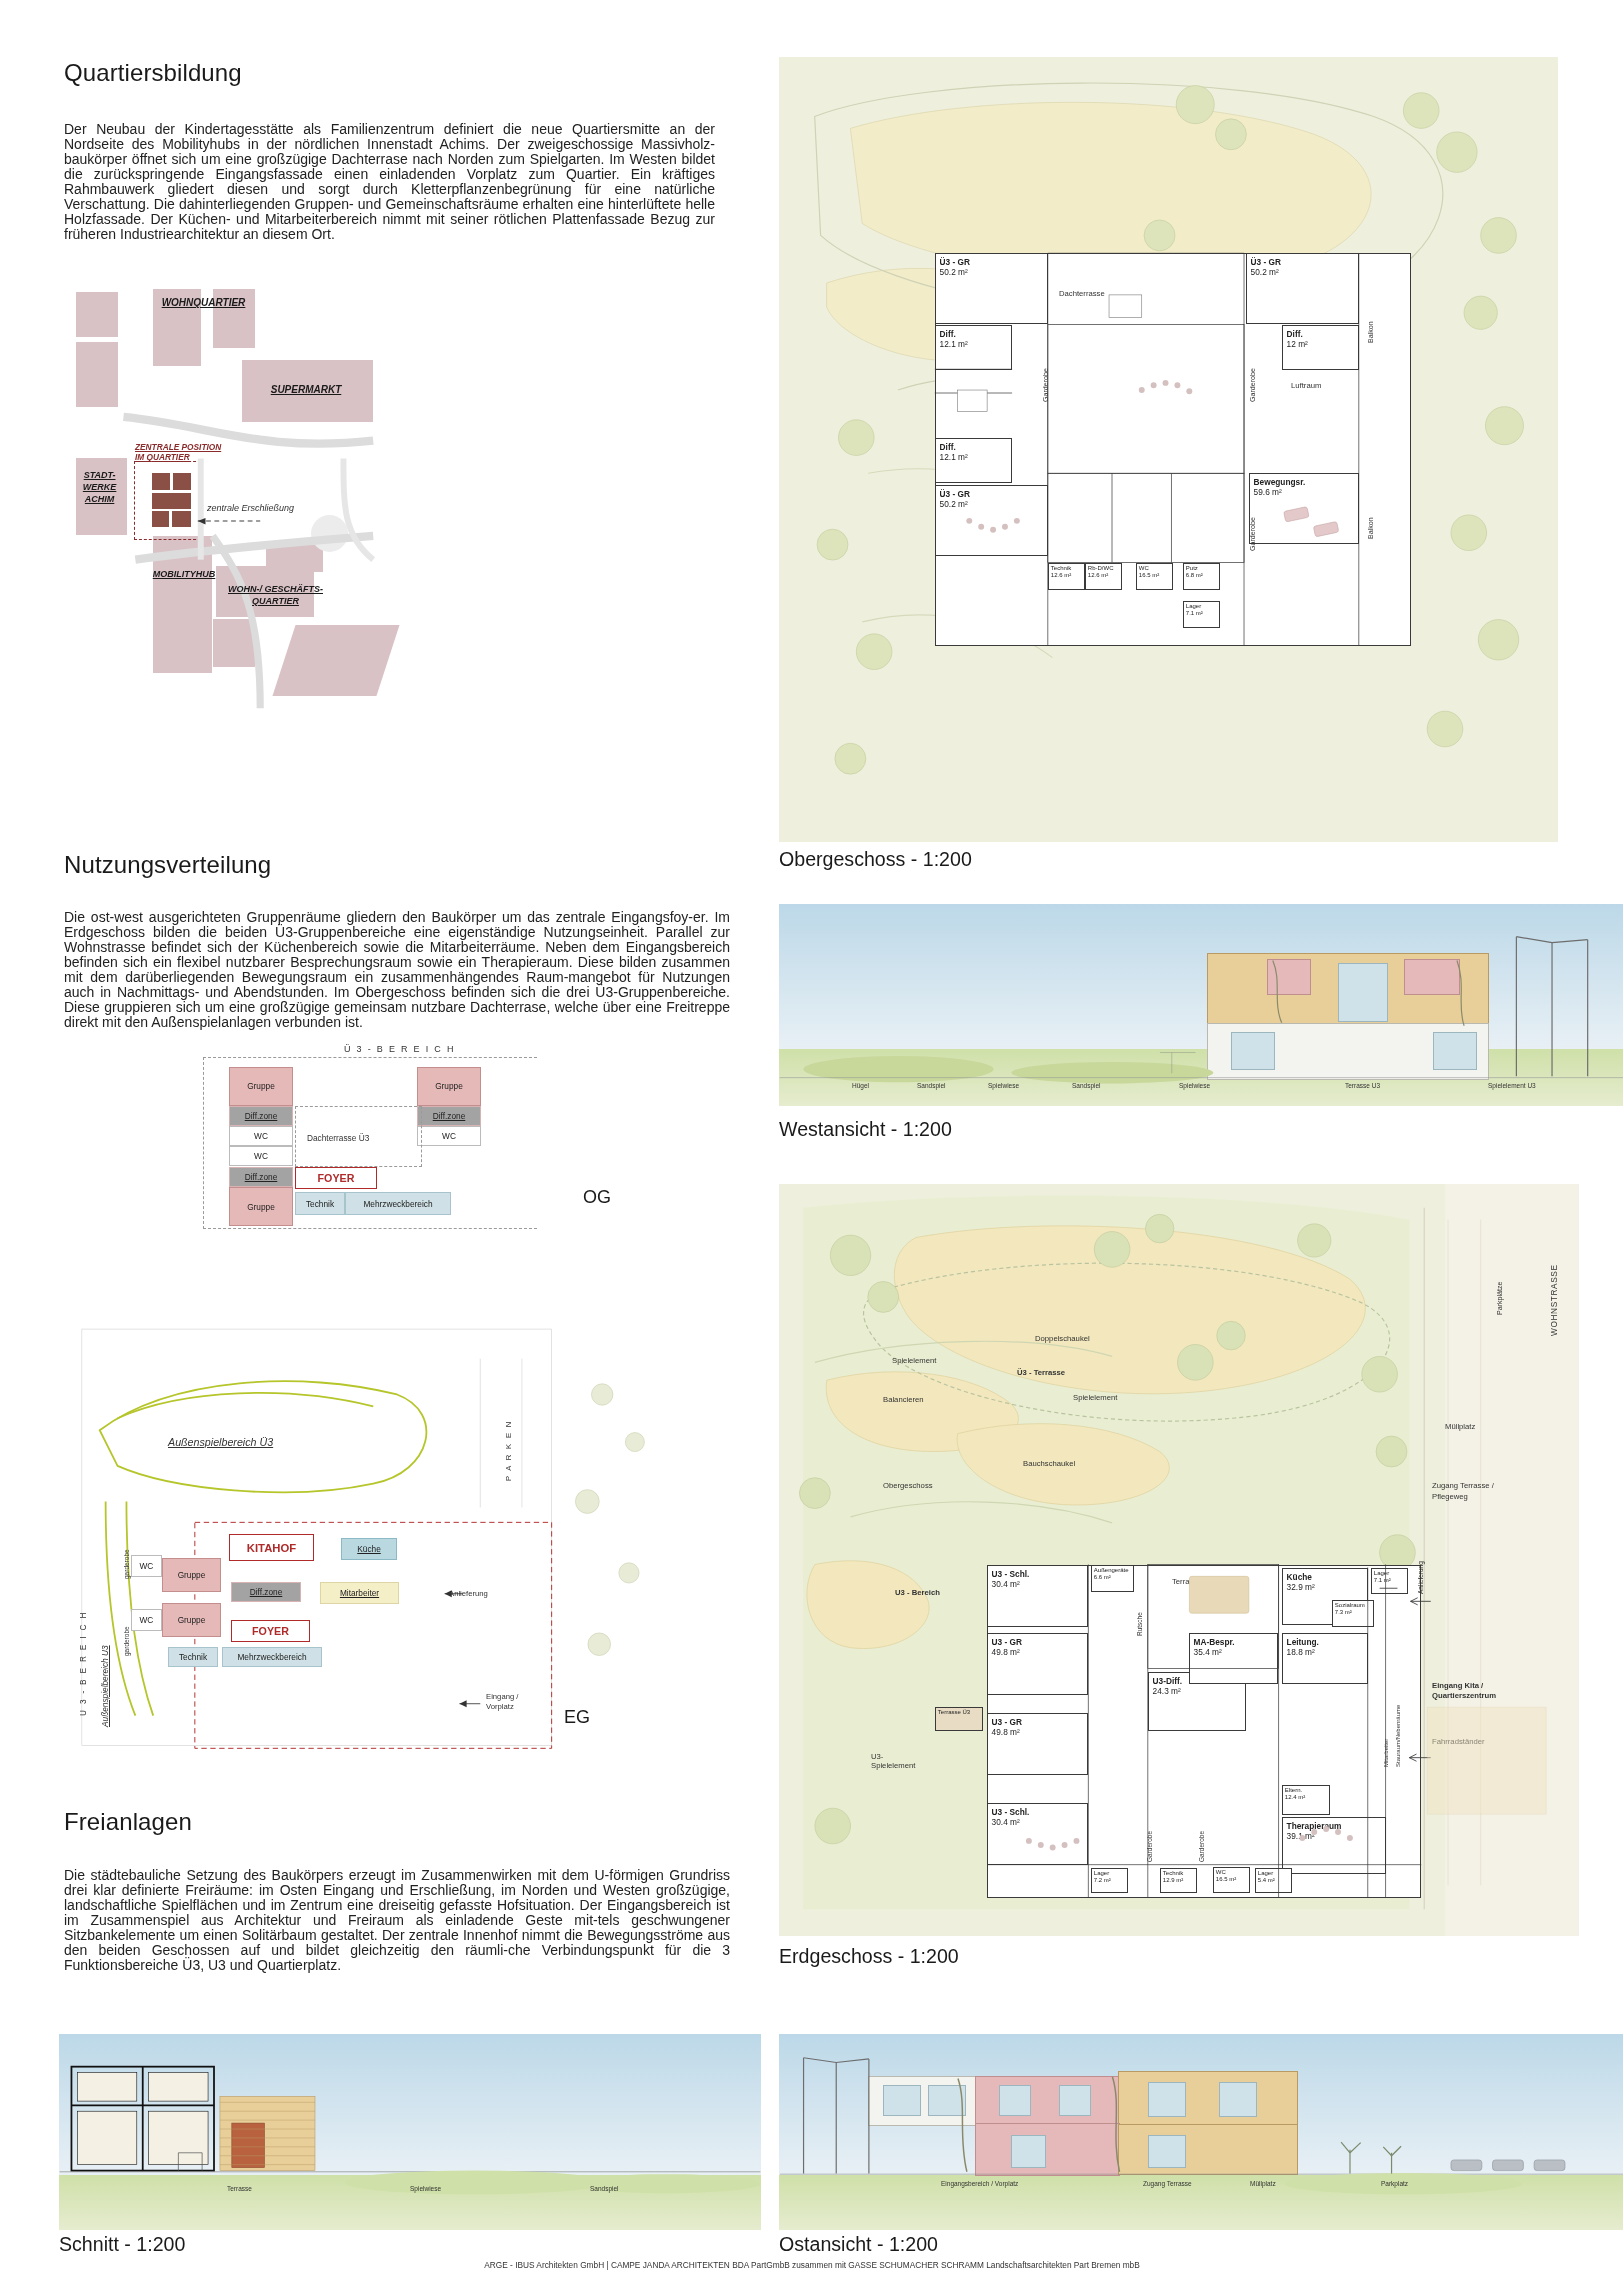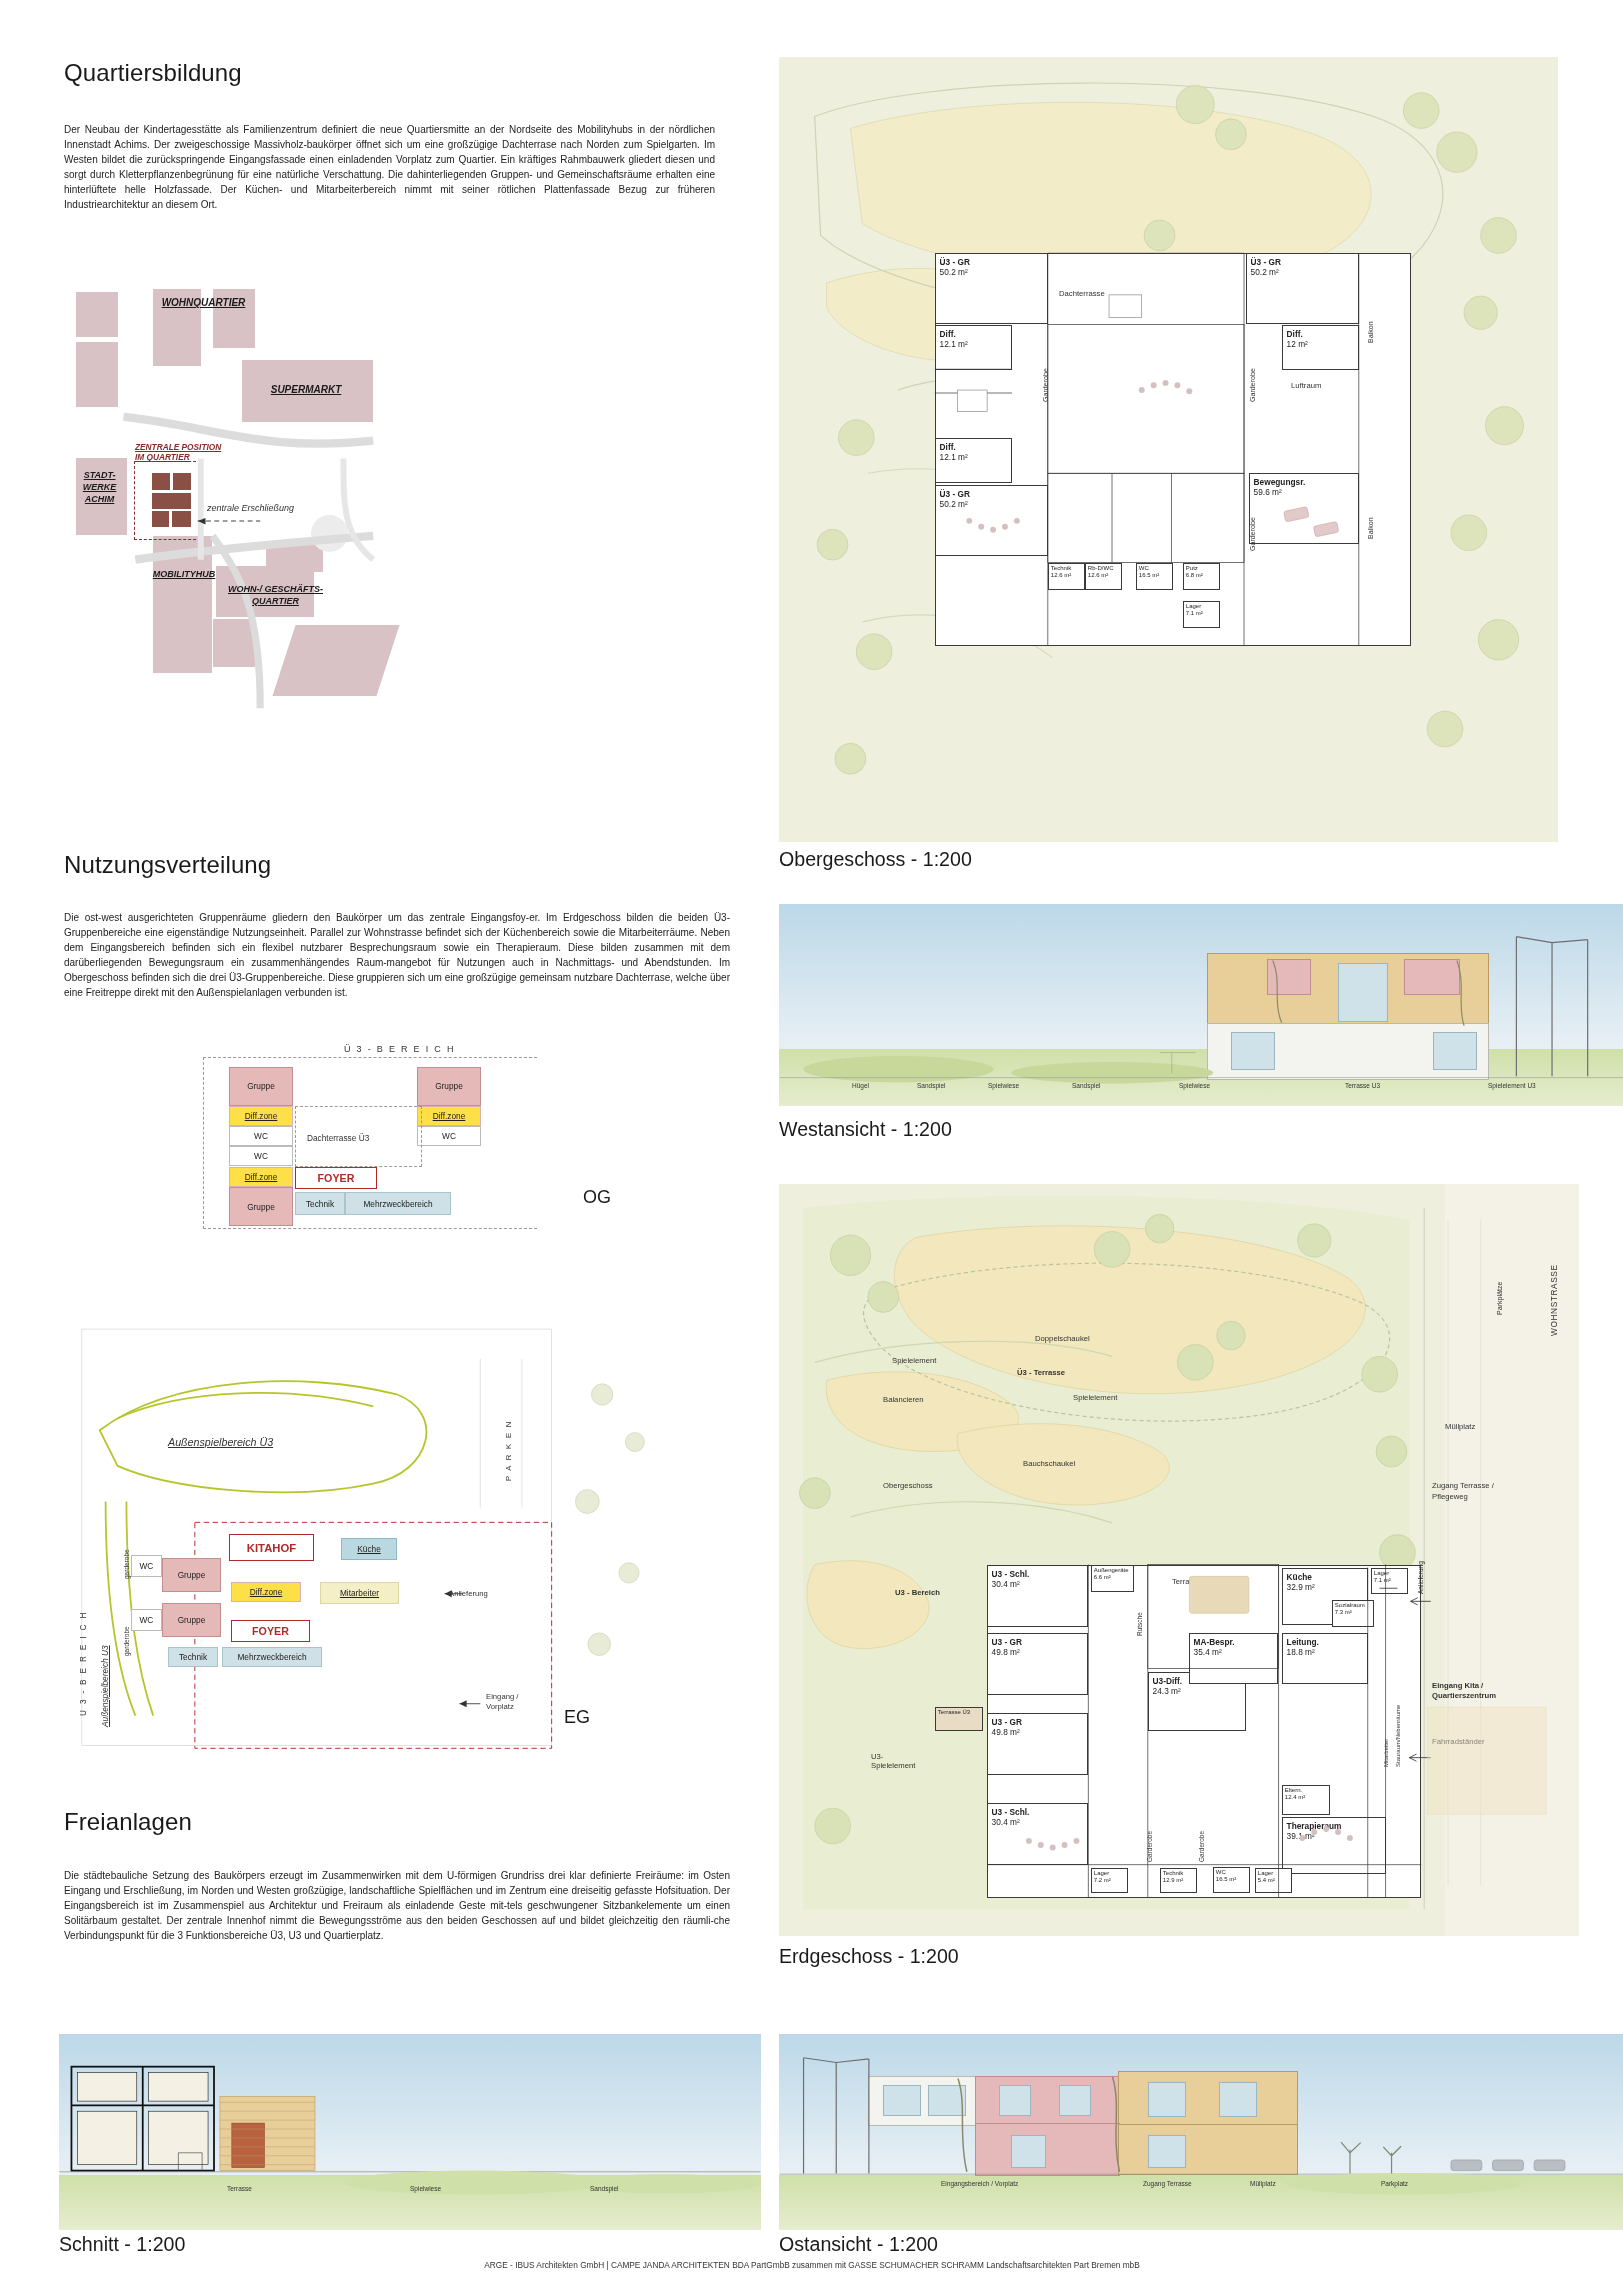--- a/index.html
+++ b/index.html
@@ -1,21 +1,21 @@
 <!DOCTYPE html>
 <html style="font-size:9.5px"><head>
 <meta charset="utf-8">
 <style>
   html,body{margin:0;padding:0;background:#ffffff;}
   body{width:1624px;height:2284px;font-family:"Liberation Sans",sans-serif;color:#222;position:relative;overflow:hidden;}
   .page{position:absolute;left:0;top:0;width:1624px;height:2284px;}
 
   
   h2.section{font-size:24px;font-weight:400;color:#1a1a1a;margin:0;letter-spacing:0.1px;}
-  p.body{font-size:10px;line-height:15px;color:#222;margin:0;text-align:justify;}
+  p.body{font-size:14px;line-height:15px;color:#222;margin:0;text-align:justify;}
   .capt{font-size:19.6px;color:#1a1a1a;}
   #quartier-title{position:absolute;left:64px;top:59px;}
   #quartier-text{position:absolute;left:64px;top:122px;width:651px;}
 
   
   #sitemap{position:absolute;left:64px;top:280px;width:660px;height:482px;background:#ffffff;}
   #sitemap .blk{position:absolute;background:#d9c2c6;}
   #sitemap .blk.dark{background:#8a4f45;}
   #sitemap .lbl{position:absolute;font-size:10px;font-style:italic;font-weight:bold;color:#1a1a1a;text-decoration:underline;text-align:center;line-height:12px;}
   #sitemap .lbl.small{font-size:9px;}
@@ -26,21 +26,21 @@
 
   
   #nutz-title{position:absolute;left:64px;top:851px;}
   #nutz-text{position:absolute;left:64px;top:910px;width:666px;}
 
   
   #og{position:absolute;left:167px;top:1044px;width:500px;height:280px;}
   #eg{position:absolute;left:64px;top:1323px;width:672px;height:482px;}
   .schem-box{position:absolute;font-size:8.3px;text-align:center;display:flex;align-items:center;justify-content:center;color:#222;}
   .b-gruppe{background:#e6b9b9;border:0.6px solid #c58e8e;}
-  .b-diff{background:#fde047;border:0.6px solid #d9b3b3;}
+  .b-diff{background:#a3a3a3;border:0.6px solid #d9b3b3;}
   .b-wc{background:#ffffff;border:0.6px solid #bbb;}
   .b-foyer{background:#ffffff;border:1.2px solid #b02a2a;color:#b02a2a;font-weight:bold;}
   .b-tech{background:#cfe0e6;border:0.6px solid #a7c4cd;}
   .b-mzr{background:#cfe0e6;border:0.6px solid #a7c4cd;}
   .b-kueche{background:#b9d8e0;border:0.6px solid #8bbac6;}
   .b-mitarb{background:#f5efc8;border:0.6px solid #ddd6a4;}
   .b-kitahof{background:#ffffff;border:1.2px solid #b02a2a;color:#b02a2a;font-weight:bold;}
   .og-label,.eg-label{position:absolute;font-size:18px;color:#1a1a1a;}
   .dash-gray{position:absolute;border:0.6px dashed #9a9a9a;}
   .txt{position:absolute;font-size:8.3px;color:#333;}

